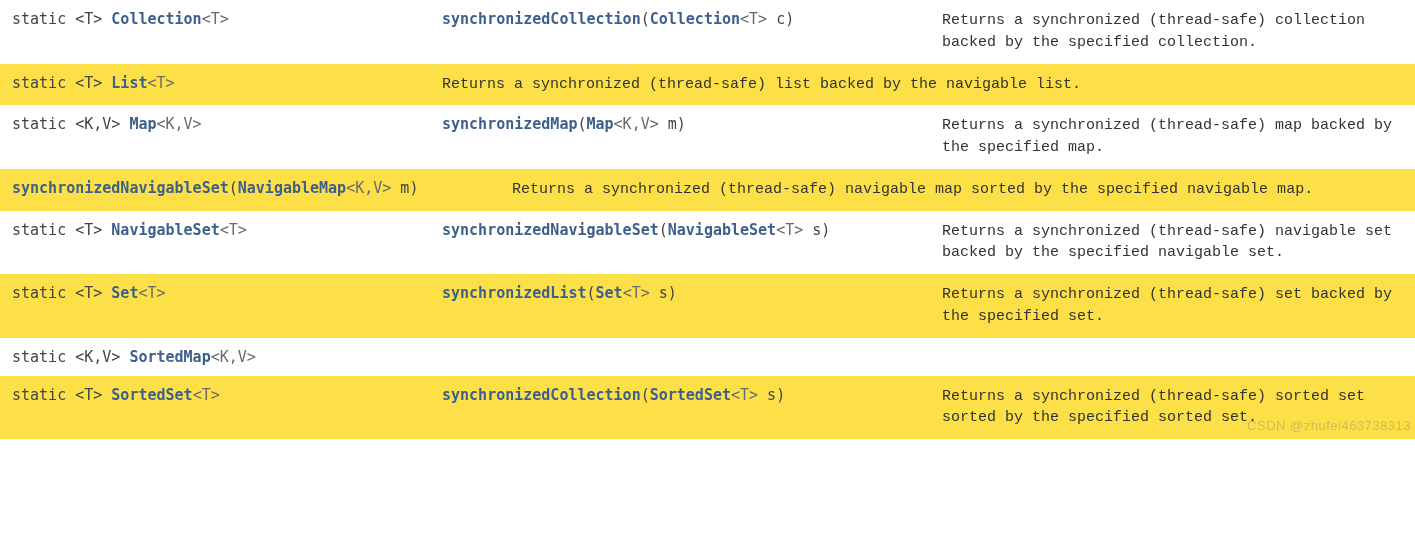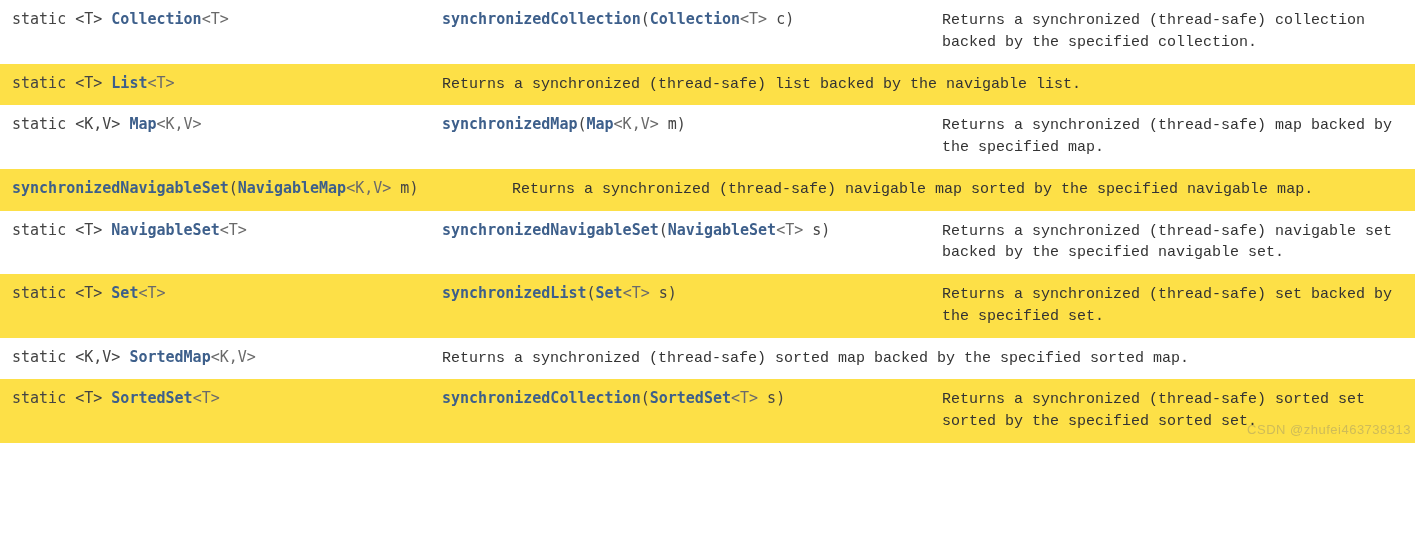--- a/index.html
+++ b/index.html
@@ -130,21 +130,20 @@
     <div class="cell col-method code">
       <span class="method-link">synchronizedList</span><span>(</span><span class="param-type">Set</span><span class="generic">&lt;T&gt;</span><span> s</span><span>)</span>
     </div>
     <div class="cell col-desc">Returns a synchronized (thread-safe) set backed by the specified set.</div>
   </div>
 
   <div class="row">
     <div class="cell col-return code">
       <span>static &lt;K,V&gt; </span><span class="type-link">SortedMap</span><span class="generic">&lt;K,V&gt;</span>
     </div>
-    <div class="cell col-desc">Returns a synchronized (thread-safe) sorted map backed by the specified sorted map.</div>
   </div>
 
   <div class="row alt">
     <div class="cell col-return code">
       <span>static &lt;T&gt; </span><span class="type-link">SortedSet</span><span class="generic">&lt;T&gt;</span>
     </div>
     <div class="cell col-method code">
       <span class="method-link">synchronizedCollection</span><span>(</span><span class="param-type">SortedSet</span><span class="generic">&lt;T&gt;</span><span> s</span><span>)</span>
     </div>
     <div class="cell col-desc">Returns a synchronized (thread-safe) sorted set sorted by the specified sorted set.</div>

